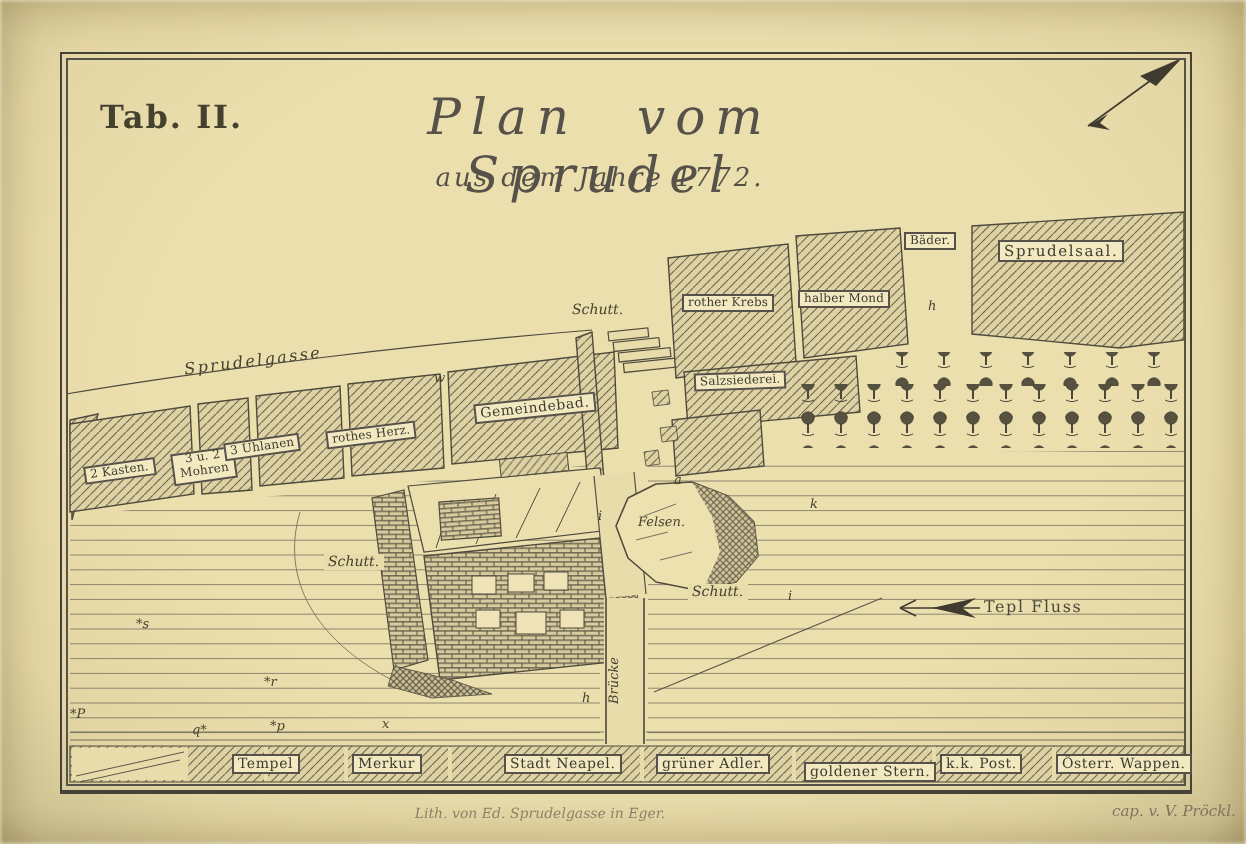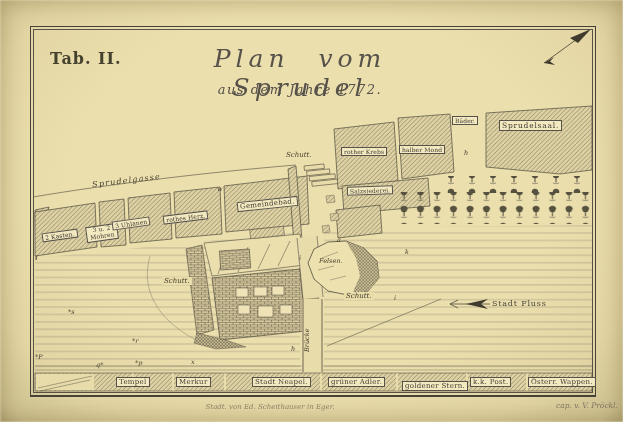--- a/index.html
+++ b/index.html
@@ -184,21 +184,21 @@
   <div class="lbl box box-sm" style="left:341px;top:147px;">rother Krebs</div>
   <div class="lbl box box-sm" style="left:399px;top:145px;">halber Mond</div>
   <div class="lbl box box-sm" style="left:452px;top:116px;">Bäder.</div>
   <div class="lbl box" style="left:499px;top:120px;font-size:7.5px;letter-spacing:.8px;">Sprudelsaal.</div>
   <div class="lbl box box-sm" style="left:347px;top:186px;transform:rotate(-2deg);">Salzsiederei.</div>
 
   <div class="lbl plain" style="left:319px;top:258px;font-size:6.5px;">Felsen.</div>
   <div class="lbl plain" style="left:162px;top:277px;background:#e9dcab;padding:0 2px;">Schutt.</div>
   <div class="lbl plain" style="left:344px;top:292px;background:#e9dcab;padding:0 2px;">Schutt.</div>
   <div class="lbl plain vert" style="left:304px;top:352px;font-size:6.5px;">Brücke</div>
-  <div class="lbl" style="left:492px;top:299px;font-size:8px;letter-spacing:.8px;color:#4c483c;">Stadt Fluss</div>
+  <div class="lbl" style="left:492px;top:299px;font-size:8px;letter-spacing:.8px;color:#4c483c;">Tepl Fluss</div>
 
   <div class="lbl box" style="left:116px;top:377px;">Tempel</div>
   <div class="lbl box" style="left:176px;top:377px;">Merkur</div>
   <div class="lbl box" style="left:252px;top:377px;">Stadt Neapel.</div>
   <div class="lbl box" style="left:328px;top:377px;">grüner Adler.</div>
   <div class="lbl box" style="left:402px;top:381px;">goldener Stern.</div>
   <div class="lbl box" style="left:470px;top:377px;">k.k. Post.</div>
   <div class="lbl box" style="left:528px;top:377px;">Österr. Wappen.</div>
 
   <span class="mark" style="left:217px;top:186px;">w</span>
@@ -208,16 +208,16 @@
   <span class="mark" style="left:394px;top:295px;">i</span>
   <span class="mark" style="left:291px;top:346px;">h</span>
   <span class="mark" style="left:68px;top:309px;">*s</span>
   <span class="mark" style="left:132px;top:338px;">*r</span>
   <span class="mark" style="left:35px;top:354px;">*P</span>
   <span class="mark" style="left:96px;top:362px;">q*</span>
   <span class="mark" style="left:135px;top:360px;">*p</span>
   <span class="mark" style="left:191px;top:359px;">x</span>
   <span class="mark" style="left:299px;top:255px;">i</span>
 
-  <div class="credit" style="left:200px;top:403px;width:140px;text-align:center;font-size:7px;">Stadt. von Ed. Scheithauser in Eger.</div>
+  <div class="credit" style="left:200px;top:403px;width:140px;text-align:center;font-size:7px;">Lith. von Ed. Sprudelgasse in Eger.</div>
   <div class="credit" style="left:518px;top:401px;font-size:7.5px;color:#7d745e;margin-left:38px;">cap. v. V. Pröckl.</div>
 
 </div>
 
 </body></html>

